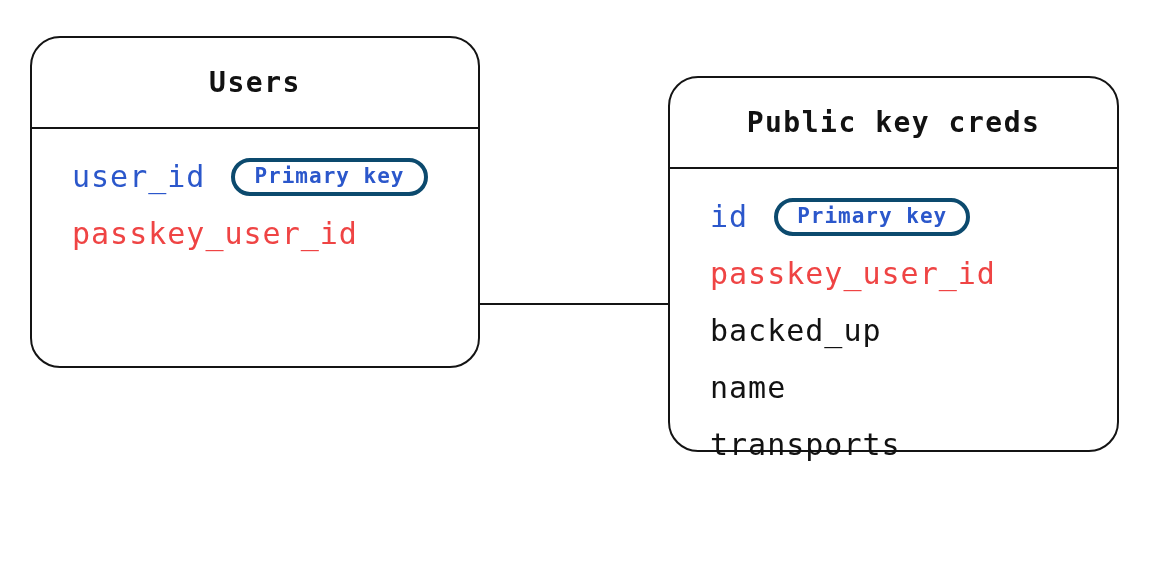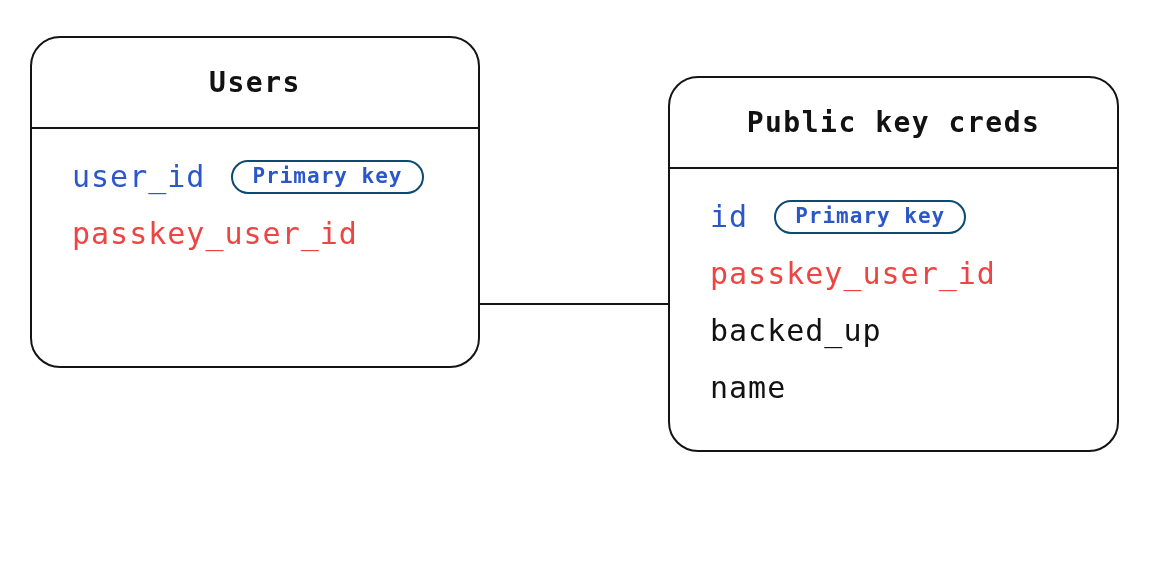--- a/index.html
+++ b/index.html
@@ -60,21 +60,21 @@
     letter-spacing: 1px;
     color: #121212;
     white-space: nowrap;
   }
   .c-blue   { color: #2b57cb; }
   .c-orange { color: #ef4444; }
   .pk-badge {
     margin-left: 26px;
     display: inline-flex;
     align-items: center;
-    border: 2px solid #0c4a6e;
+    border: 4px solid #0c4a6e;
     border-radius: 999px;
     padding: 2px 19px 4px 19px;
     font-size: 21px;
     font-weight: bold;
     letter-spacing: 1px;
     color: #2b57cb;
     white-space: nowrap;
   }
   .connector {
     position: absolute;
@@ -114,16 +114,19 @@
       </div>
       <div class="f-row">
         <span class="f-name c-orange">passkey_user_id</span>
       </div>
       <div class="f-row">
         <span class="f-name">backed_up</span>
       </div>
       <div class="f-row">
         <span class="f-name">name</span>
       </div>
+      <div class="f-row">
+        <span class="f-name">transports</span>
+      </div>
     </div>
   </div>
 
 </div>
 
 </body></html>

